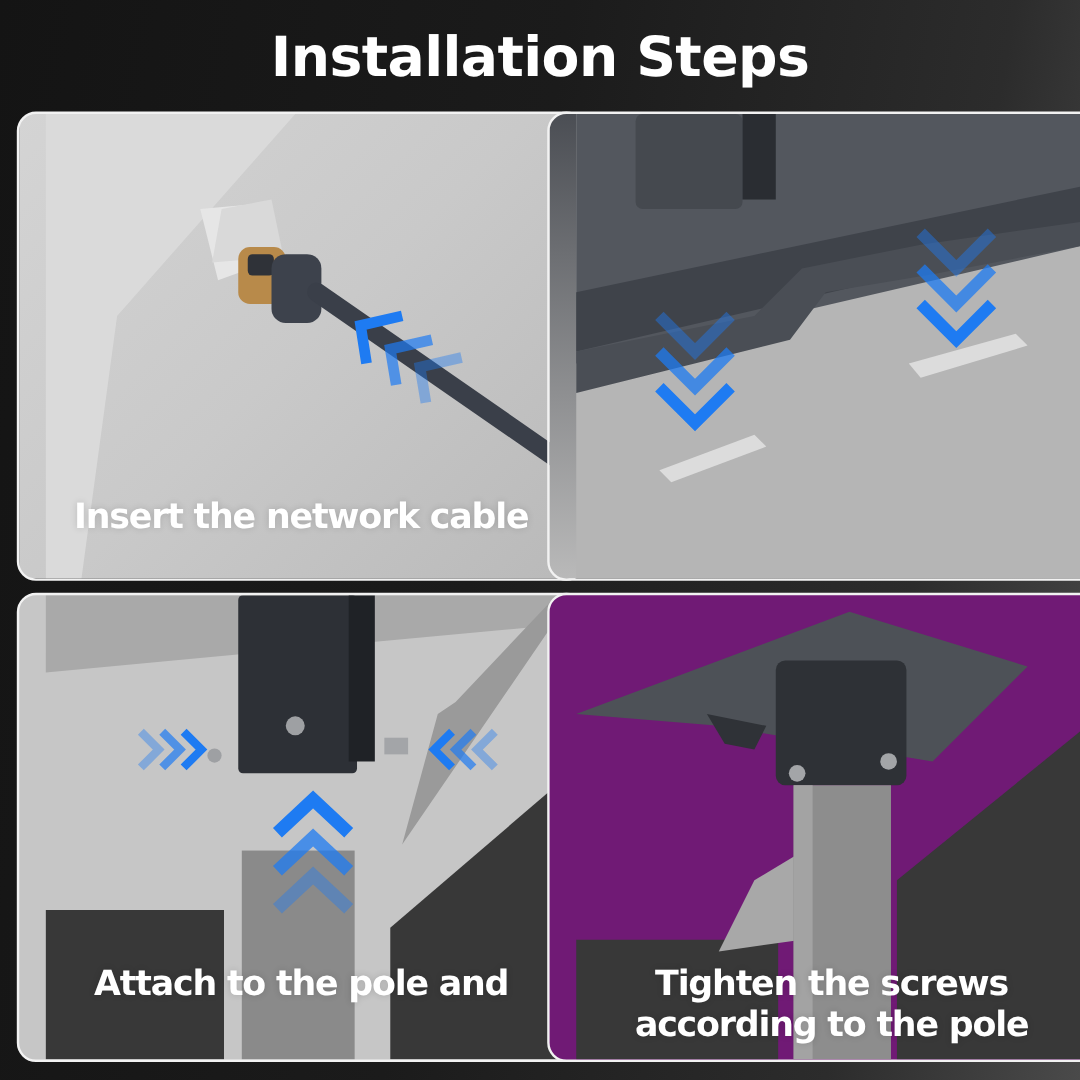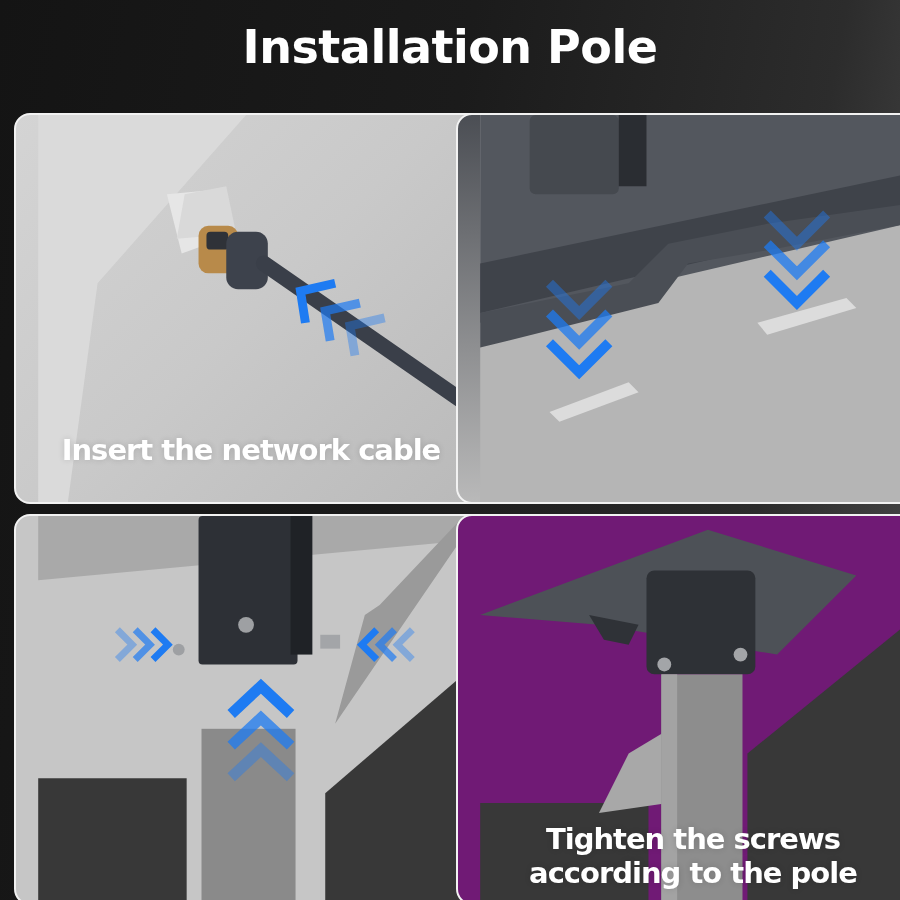--- a/index.html
+++ b/index.html
@@ -10,39 +10,39 @@
     position: relative;
   }
   .page-title {
     position: absolute; left: 0; top: 20px; width: 900px;
     text-align: center; color: #ffffff;
     font-size: 46px; font-weight: bold; letter-spacing: -0.5px;
     font-family: "DejaVu Sans", "Liberation Sans", sans-serif;
   }
   .panel {
     position: absolute; width: 474px; height: 391px;
-    border: 2px solid #f2f2f2; border-radius: 16px; overflow: hidden; margin-top: 20px;
+    border: 2px solid #f2f2f2; border-radius: 16px; overflow: hidden;
   }
   .panel svg.scene { position: absolute; left: 0; top: 0; width: 100%; height: 100%; }
   .caption {
     position: absolute; left: 0; width: 100%; text-align: center;
     color: #ffffff; font-weight: bold; font-size: 29px; line-height: 34px;
     letter-spacing: -1px;
     font-family: "DejaVu Sans", "Liberation Sans", sans-serif;
     text-shadow: 0 0 6px rgba(0,0,0,0.15);
   }
   #p1 { left: 14px; top: 93px; background: linear-gradient(135deg,#d4d4d4 0%,#c9c9c9 50%,#b9b9b9 100%); }
   #p2 { left: 456px; top: 93px; background: linear-gradient(180deg,#4b4e54 0%,#8e8f91 60%,#b9b9b9 100%); }
   #p3 { left: 14px; top: 494px; background: #c6c6c6; }
   #p4 { left: 456px; top: 494px; background: #701a75; }
 </style>
 </head>
 <body>
 
-<div class="page-title">Installation Pole</div>
+<div class="page-title">Installation Steps</div>
 
 <div class="panel" id="p1">
   <svg class="scene" viewBox="0 0 430 391">
     <polygon points="0,0 210,0 60,170 30,391 0,391" fill="#dadada"></polygon>
     <polygon points="130,80 185,75 200,120 145,140" fill="#e6e6e6"></polygon>
     <polygon points="140,125 148,80 190,72 200,120" fill="#d9d9d9"></polygon>
     <rect x="162" y="112" width="40" height="48" rx="10" fill="#b88a4a"></rect>
     <rect x="170" y="118" width="22" height="18" rx="4" fill="#2f3238"></rect>
     <rect x="190" y="118" width="42" height="58" rx="12" fill="#3d424c"></rect>
     <line x1="228" y1="150" x2="430" y2="290" stroke="#3a3f49" stroke-width="16" stroke-linecap="round"></line>
@@ -99,20 +99,21 @@
       <polyline points="342,115 327,130 342,145" fill="none" stroke="#1e7bf2" stroke-width="7"></polyline>
       <polyline points="360,115 345,130 360,145" fill="none" stroke="#1e7bf2" stroke-width="7" opacity="0.7"></polyline>
       <polyline points="378,115 363,130 378,145" fill="none" stroke="#1e7bf2" stroke-width="7" opacity="0.4"></polyline>
     </g>
     <g>
       <polyline points="195,200 225,172 255,200" fill="none" stroke="#1e7bf2" stroke-width="11"></polyline>
       <polyline points="195,232 225,204 255,232" fill="none" stroke="#1e7bf2" stroke-width="11" opacity="0.75"></polyline>
       <polyline points="195,264 225,236 255,264" fill="none" stroke="#1e7bf2" stroke-width="11" opacity="0.4"></polyline>
     </g>
   </svg>
+  <div class="caption" style="top:306px;">Attach to the pole and</div>
 </div>
 
 <div class="panel" id="p4">
   <svg class="scene" viewBox="0 0 430 391">
     <polygon points="0,290 170,290 170,391 0,391" fill="#383838"></polygon>
     <polygon points="270,240 430,110 430,391 270,391" fill="#383838"></polygon>
     <polygon points="150,240 200,210 190,290 120,300" fill="#a8a8a8"></polygon>
     <polygon points="0,100 230,14 380,60 300,140 120,110" fill="#4d5157"></polygon>
     <polygon points="110,100 160,110 150,130 125,125" fill="#2f3237"></polygon>
     <rect x="168" y="55" width="110" height="105" rx="8" fill="#2e3136"></rect>

